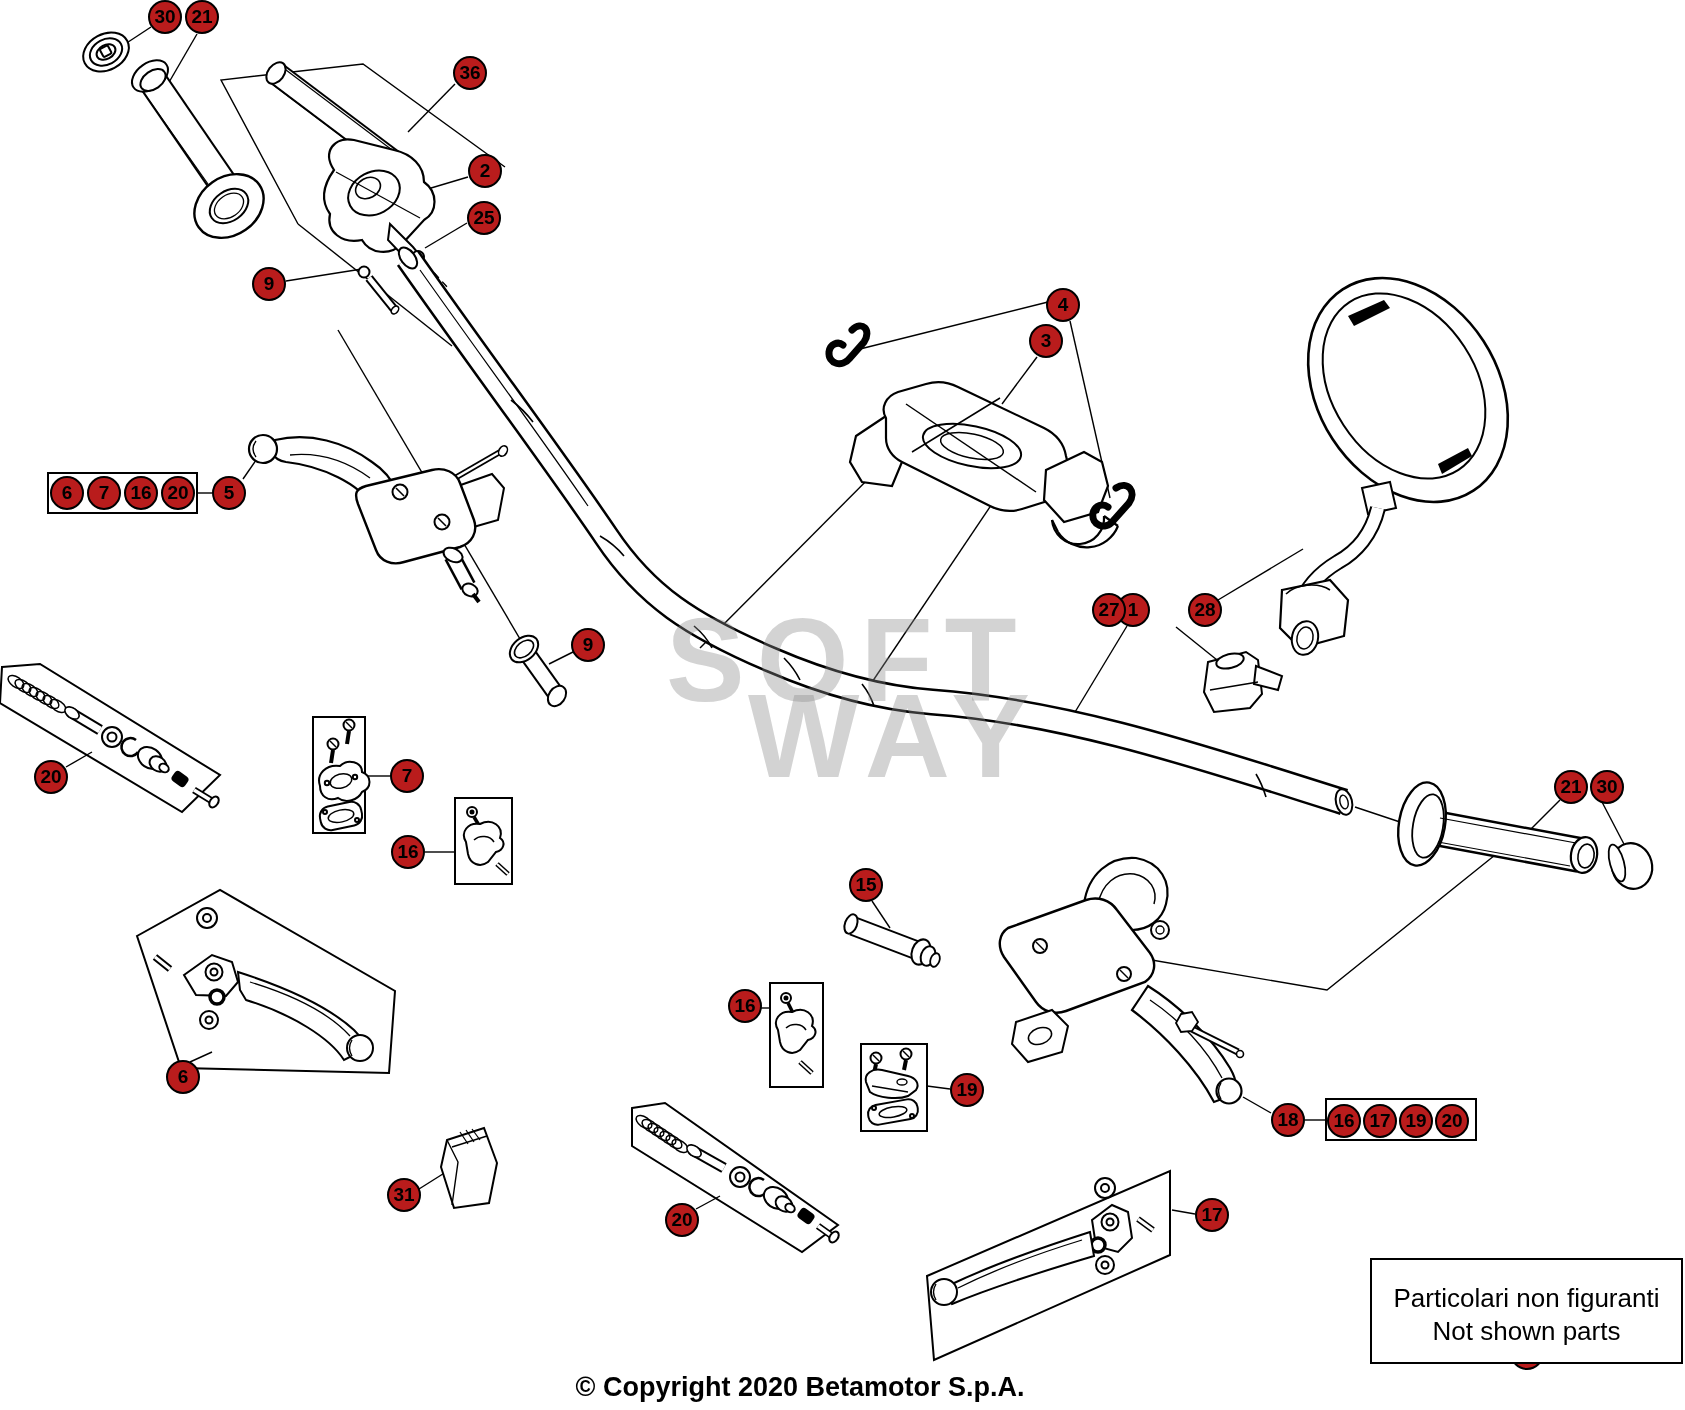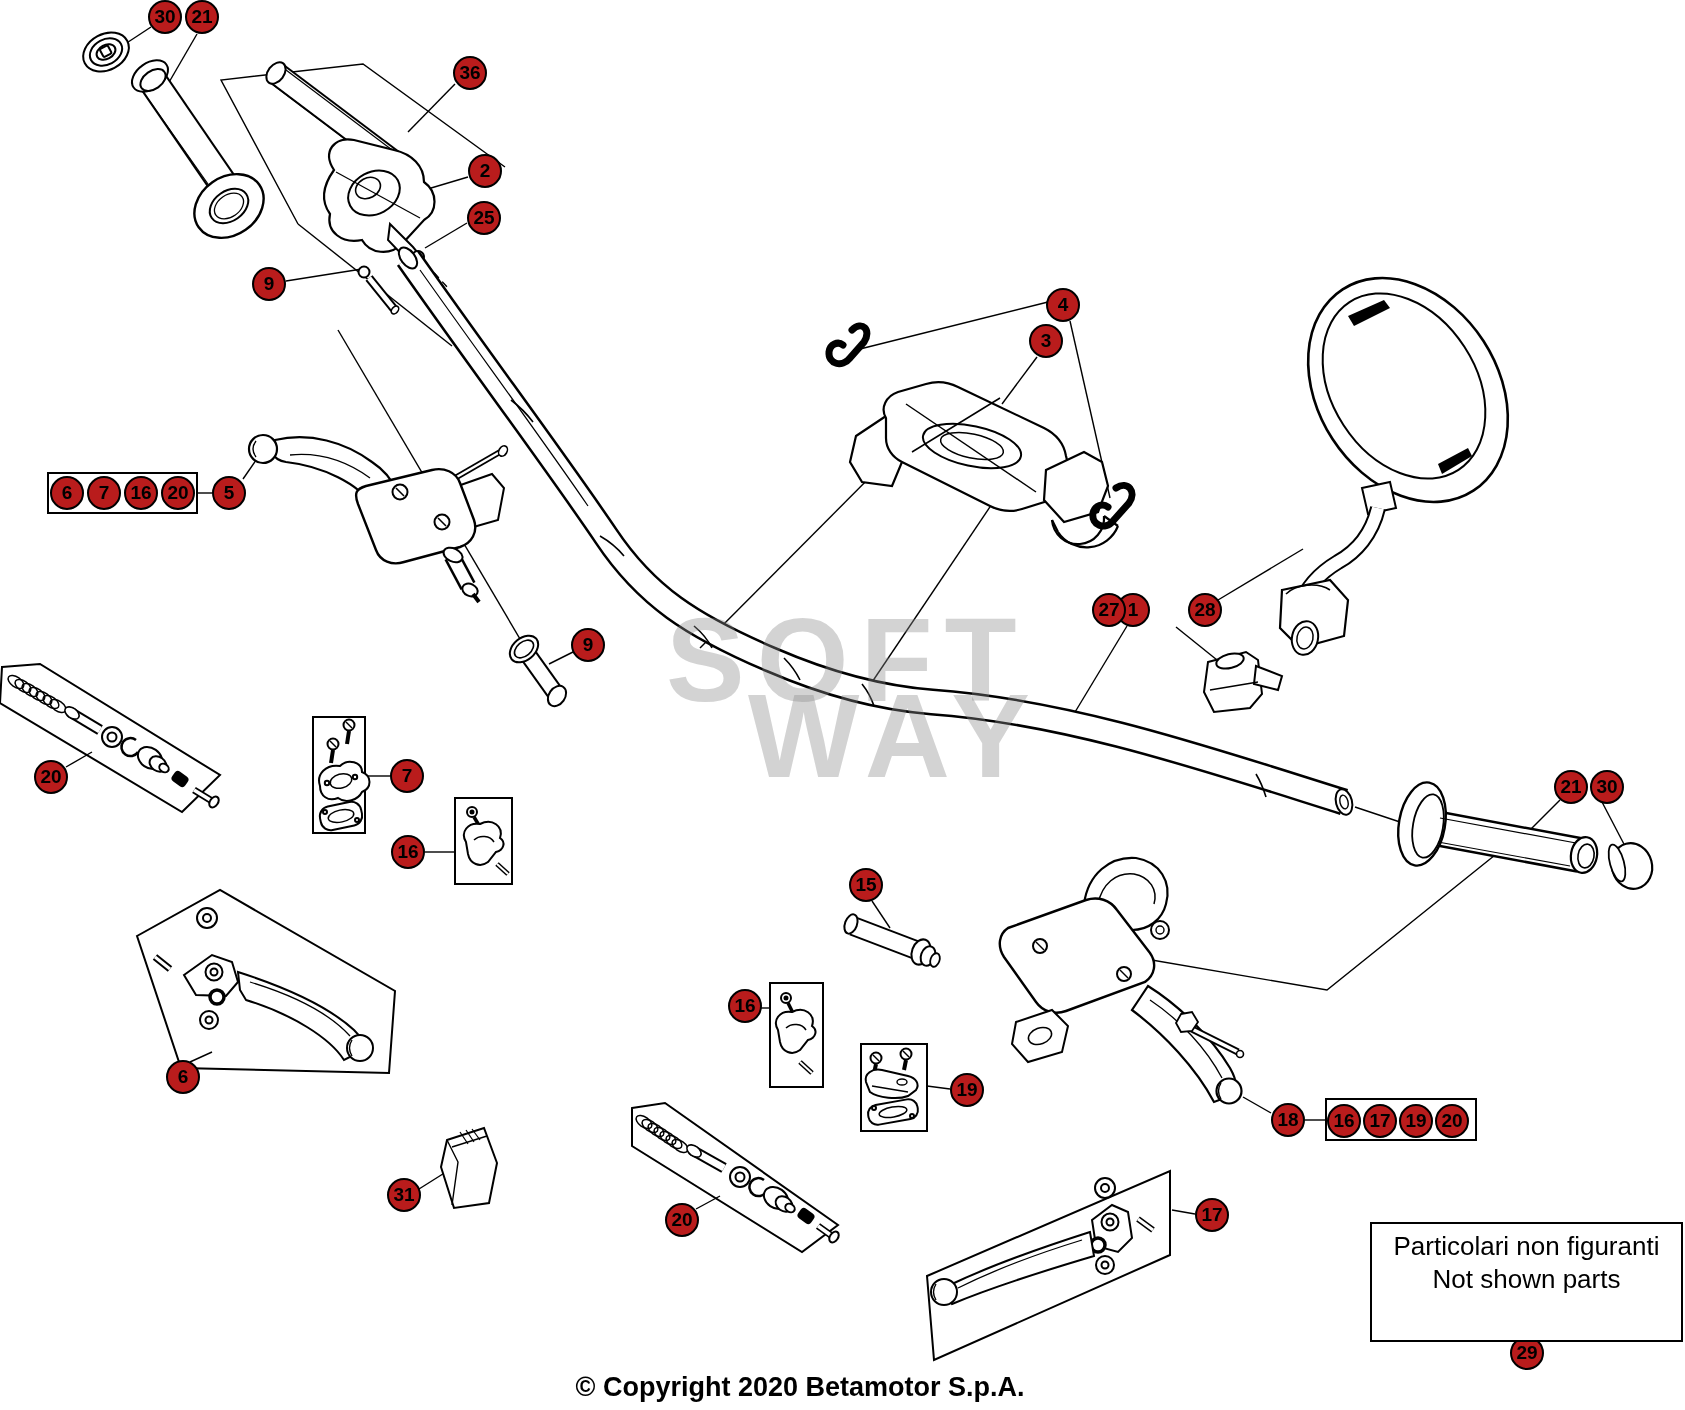--- a/index.html
+++ b/index.html
@@ -8,23 +8,23 @@
   #art{position:absolute;left:0;top:0;z-index:1;}
   .wm{position:absolute;z-index:2;font-weight:700;font-size:118px;
       color:rgba(140,140,140,0.38);letter-spacing:12px;pointer-events:none;
       font-family:"Liberation Sans",sans-serif;}
   #callout-layer{position:absolute;left:0;top:0;width:100%;height:100%;z-index:3;}
   .callout{position:absolute;width:34px;height:34px;box-sizing:border-box;
       border:2px solid #000;border-radius:50%;background:#b91c1c;color:#000;
       display:flex;align-items:center;justify-content:center;
       font:700 19px "Liberation Sans",sans-serif;transform:translate(-50%,-50%);}
   .group-box{position:absolute;box-sizing:border-box;border:2px solid #000;background:transparent;}
-  .legend-box{position:absolute;left:1370px;top:1222px;width:313px;height:120px;z-index:3;
+  .legend-box{position:absolute;left:1370px;top:1258px;width:313px;height:106px;z-index:3;
       box-sizing:border-box;border:2px solid #000;background:#fff;text-align:center;
-      font:400 26px/1.28 "Liberation Sans",sans-serif;color:#000;padding-top:6px;}
+      font:400 26px/1.28 "Liberation Sans",sans-serif;color:#000;padding-top:22px;}
   .copyright{position:absolute;left:500px;top:1372px;width:600px;z-index:3;text-align:center;
       font:700 27px "Liberation Sans",sans-serif;color:#000;}
 </style>
 </head>
 <body>
 
 <div id="page">
 
 <svg id="art" width="1685" height="1410" viewBox="0 0 1685 1410">
 

